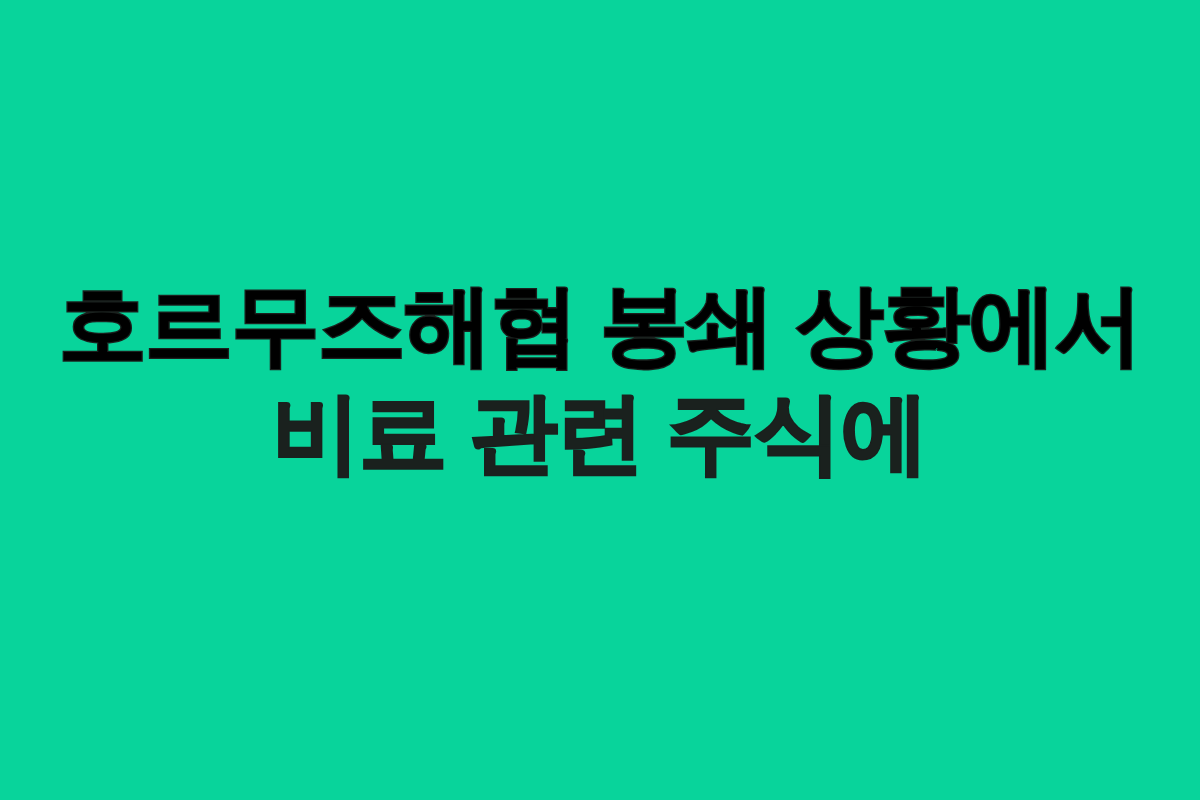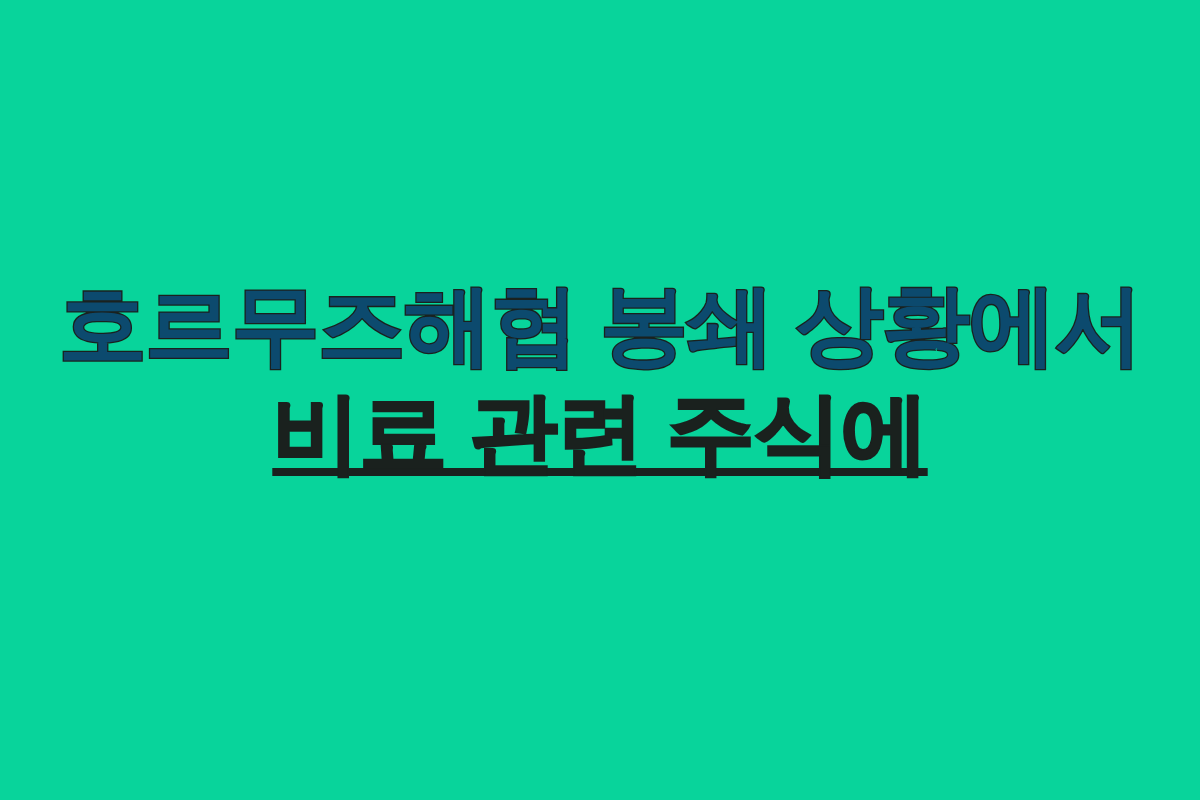--- a/index.html
+++ b/index.html
@@ -70,19 +70,19 @@
     letter-spacing: -0.012em;
   }
 </style>
 </head>
 <body>
 
 <div id="headline-card" style="background: rgb(8, 212, 155);">
 
   <div id="headline-block" style="color: rgb(26, 33, 30);">
 
-    <span class="headline-line" id="headline-line-1" style="color: #0c4a6e; -webkit-text-stroke: 2.6px rgb(26, 33, 30);">호르무즈해협 봉쇄 상황에서</span>
+    <span class="headline-line" id="headline-line-1" style="color: #000000; -webkit-text-stroke: 2.6px rgb(26, 33, 30);">호르무즈해협 봉쇄 상황에서</span>
 
-    <span class="headline-line" id="headline-line-2" style="color: rgb(26, 33, 30); text-decoration: underline; -webkit-text-stroke: 2.6px rgb(26, 33, 30);">비료 관련 주식에</span>
+    <span class="headline-line" id="headline-line-2" style="color: rgb(26, 33, 30); -webkit-text-stroke: 2.6px rgb(26, 33, 30);">비료 관련 주식에</span>
 
 
   </div>
 </div>
 
 </body></html>

